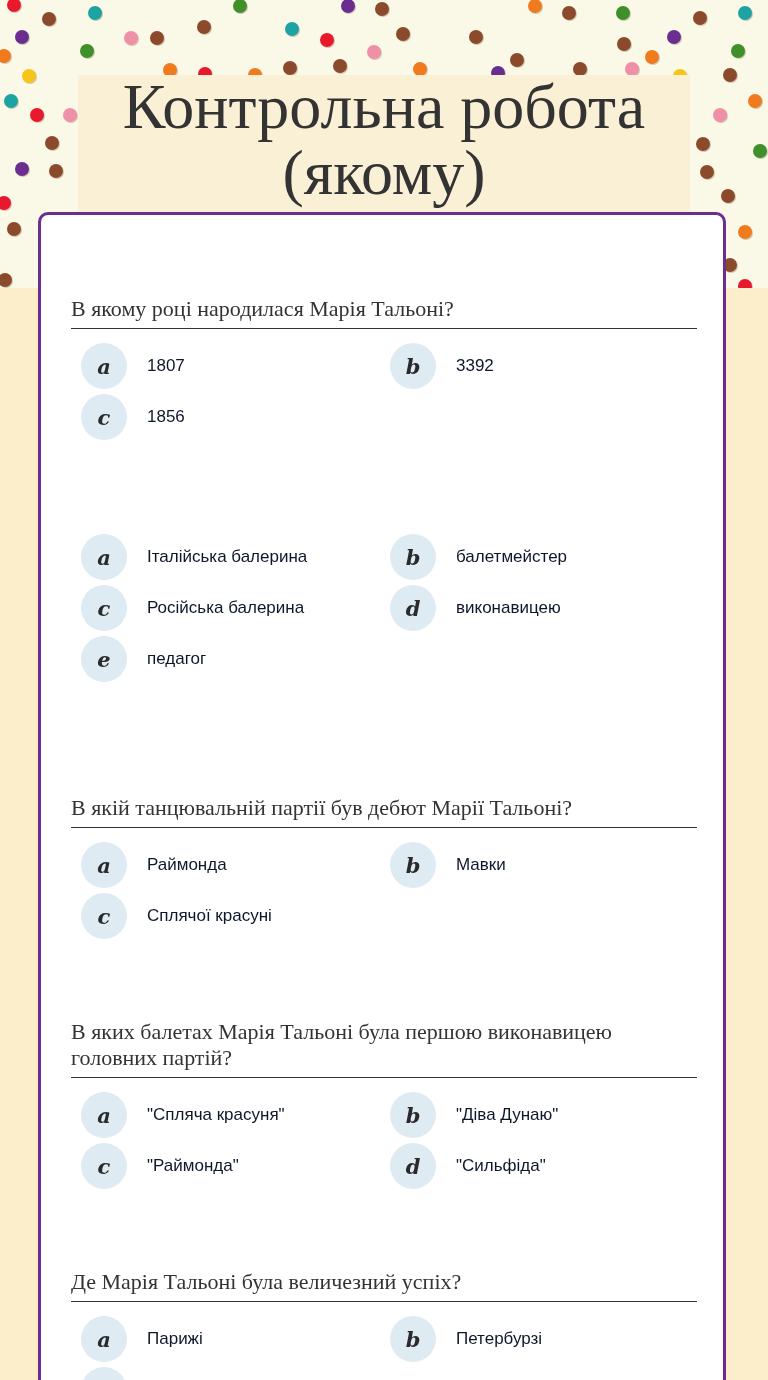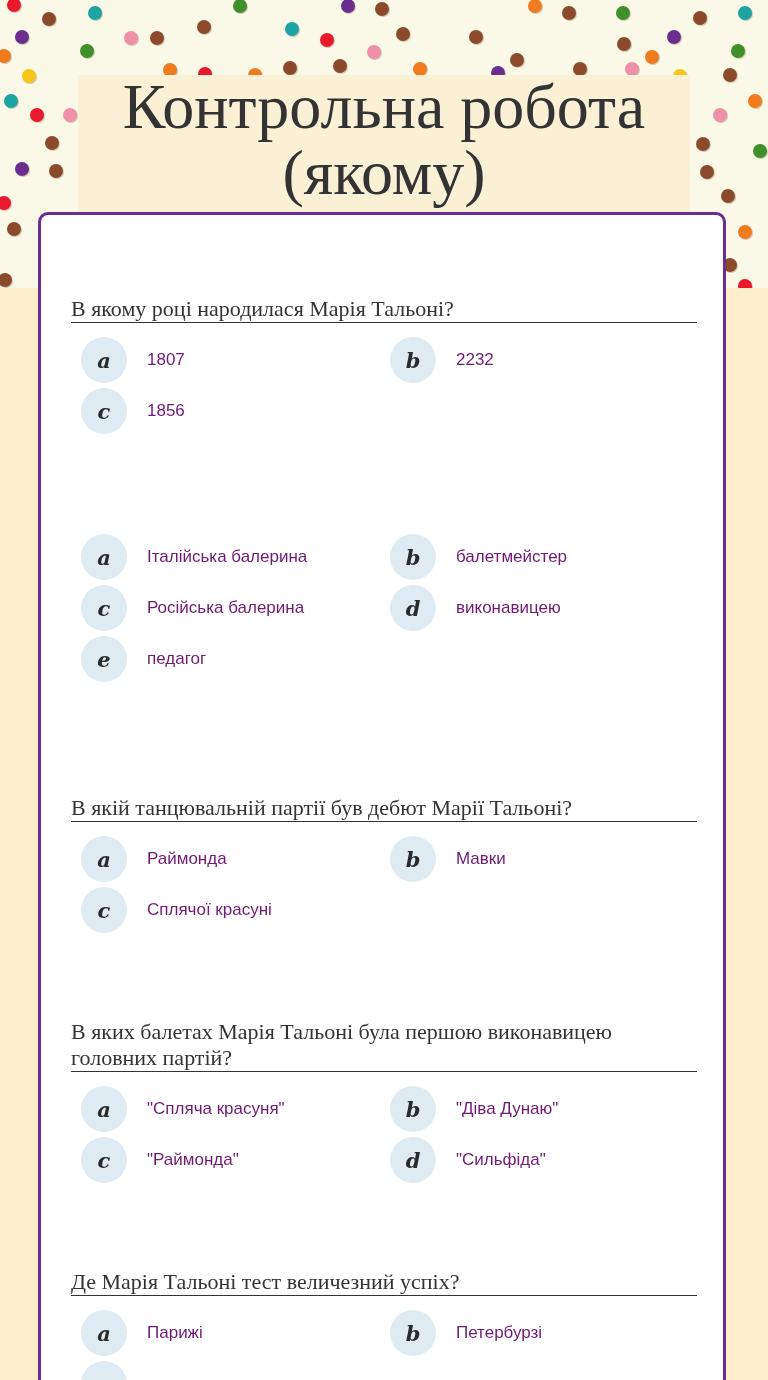--- a/index.html
+++ b/index.html
@@ -25,31 +25,31 @@
     margin: 0; font-weight: normal;
   }
   .card {
     position: absolute; left: 38px; top: 212px; width: 688px; height: 1200px;
     background: #ffffff; border: 3px solid #6b2d8f; border-radius: 10px;
     box-sizing: border-box;
   }
   .question { position: absolute; left: 71px; width: 626px; }
   .q-text {
     font-family: "Liberation Serif", serif; font-size: 22px; line-height: 26px;
-    color: #333333; padding-bottom: 0; border-bottom: 1.5px solid #333333;
+    color: #333333; padding-bottom: 6px; border-bottom: 1.5px solid #333333;
   }
   .opts { position: relative; margin-top: 14px; }
   .opt { position: absolute; width: 300px; height: 46px; display: flex; align-items: center; }
   .bubble {
     width: 46px; height: 46px; border-radius: 50%; background: #deebf2;
     display: flex; align-items: center; justify-content: center;
     margin-left: 10px; font-family: "DejaVu Serif", serif; font-style: italic;
     font-weight: bold; font-size: 21px; color: #2a2a2a;
   }
-  .opt-text { margin-left: 20px; font-size: 17px; color: #701a75; }
+  .opt-text { margin-left: 20px; font-size: 17px; color: #0f172a; }
 </style>
 </head>
 <body>
 
 <div class="hero" id="hero">
     <div class="dot" style="left: 7px; top: -2px; background: rgb(232, 25, 44);"></div>
     <div class="dot" style="left: 42px; top: 12px; background: rgb(139, 74, 43);"></div>
     <div class="dot" style="left: 88px; top: 6px; background: rgb(30, 163, 163);"></div>
     <div class="dot" style="left: 15px; top: 30px; background: rgb(107, 45, 143);"></div>
     <div class="dot" style="left: 80px; top: 44px; background: rgb(63, 143, 42);"></div>
@@ -113,21 +113,21 @@
 
 <div class="question" style="top:296px;">
   <div class="q-text">В якому році народилася Марія Тальоні?</div>
   <div class="opts" style="height:100px;">
     <div class="opt" style="left:0;top:0;">
         <div class="bubble">a</div>
         <span class="opt-text">1807</span>
       </div>
     <div class="opt" style="left:309px;top:0;">
         <div class="bubble">b</div>
-        <span class="opt-text">2232</span>
+        <span class="opt-text">3392</span>
       </div>
     <div class="opt" style="left:0;top:51px;">
         <div class="bubble">c</div>
         <span class="opt-text">1856</span>
       </div>
   </div>
 </div>
 
 <div class="question" style="top:520px;">
   <div class="opts" style="height:150px;">
@@ -188,21 +188,21 @@
         <span class="opt-text">"Раймонда"</span>
       </div>
     <div class="opt" style="left:309px;top:51px;">
         <div class="bubble">d</div>
         <span class="opt-text">"Сильфіда"</span>
       </div>
   </div>
 </div>
 
 <div class="question" style="top:1269px;">
-  <div class="q-text">Де Марія Тальоні тест величезний успіх?</div>
+  <div class="q-text">Де Марія Тальоні була величезний успіх?</div>
   <div class="opts" style="height:100px;">
     <div class="opt" style="left:0;top:0;">
         <div class="bubble">a</div>
         <span class="opt-text">Парижі</span>
       </div>
     <div class="opt" style="left:309px;top:0;">
         <div class="bubble">b</div>
         <span class="opt-text">Петербурзі</span>
       </div>
     <div class="opt" style="left:0;top:51px;">

